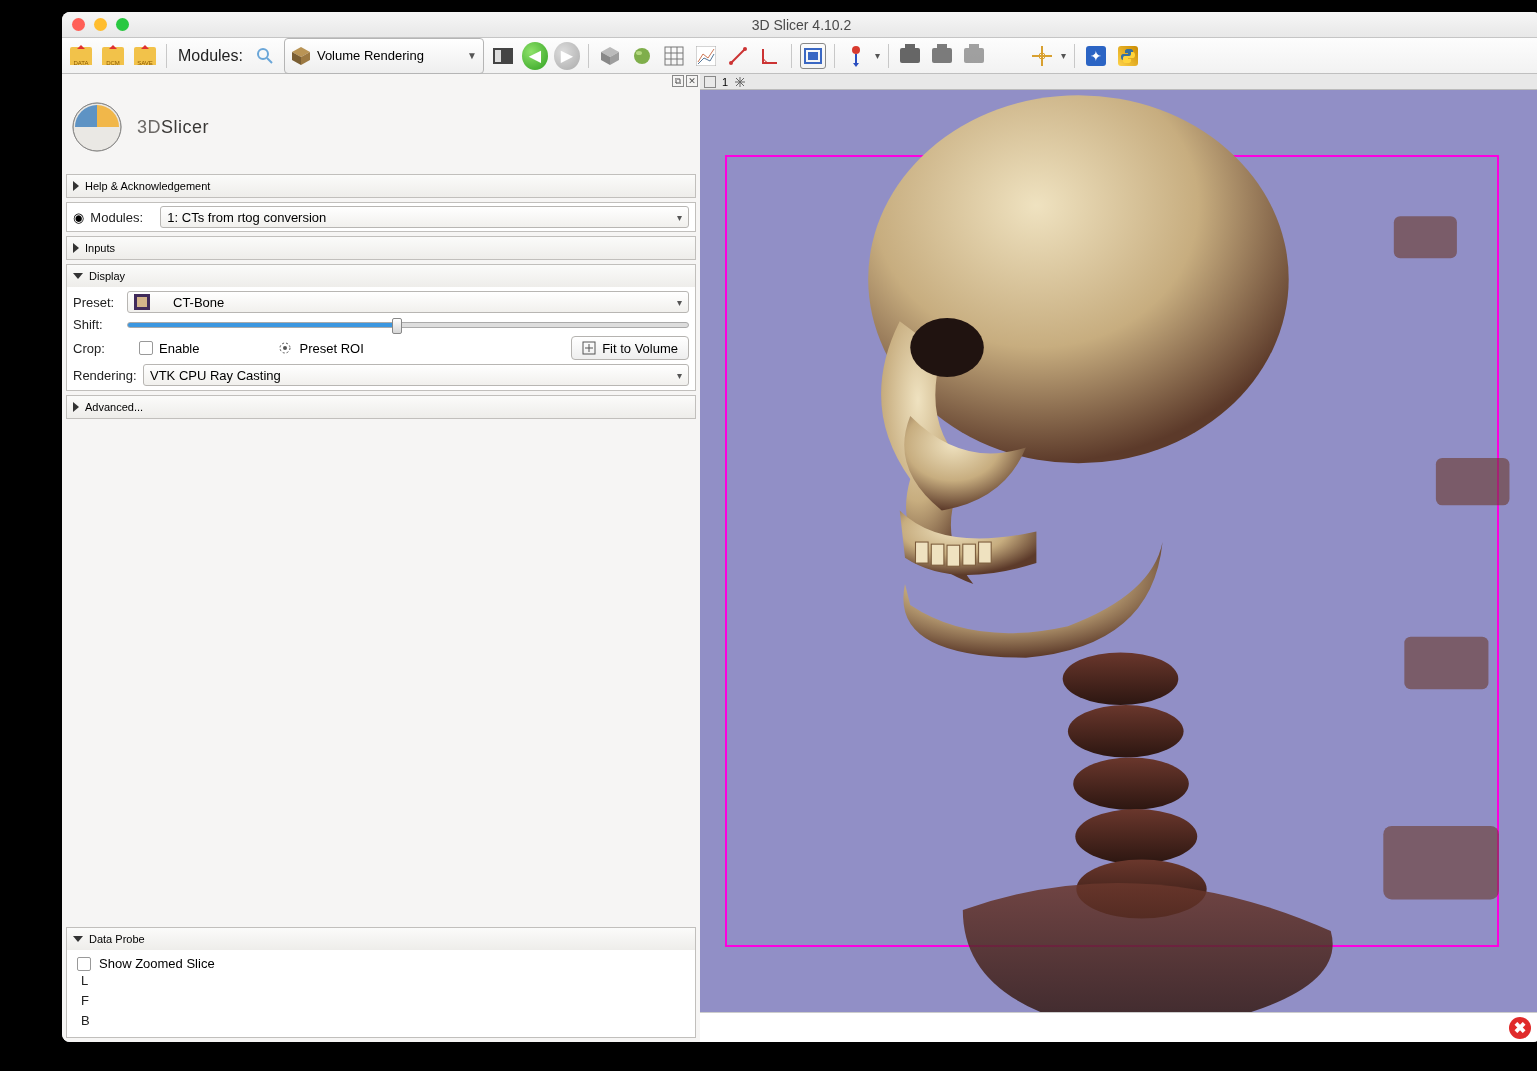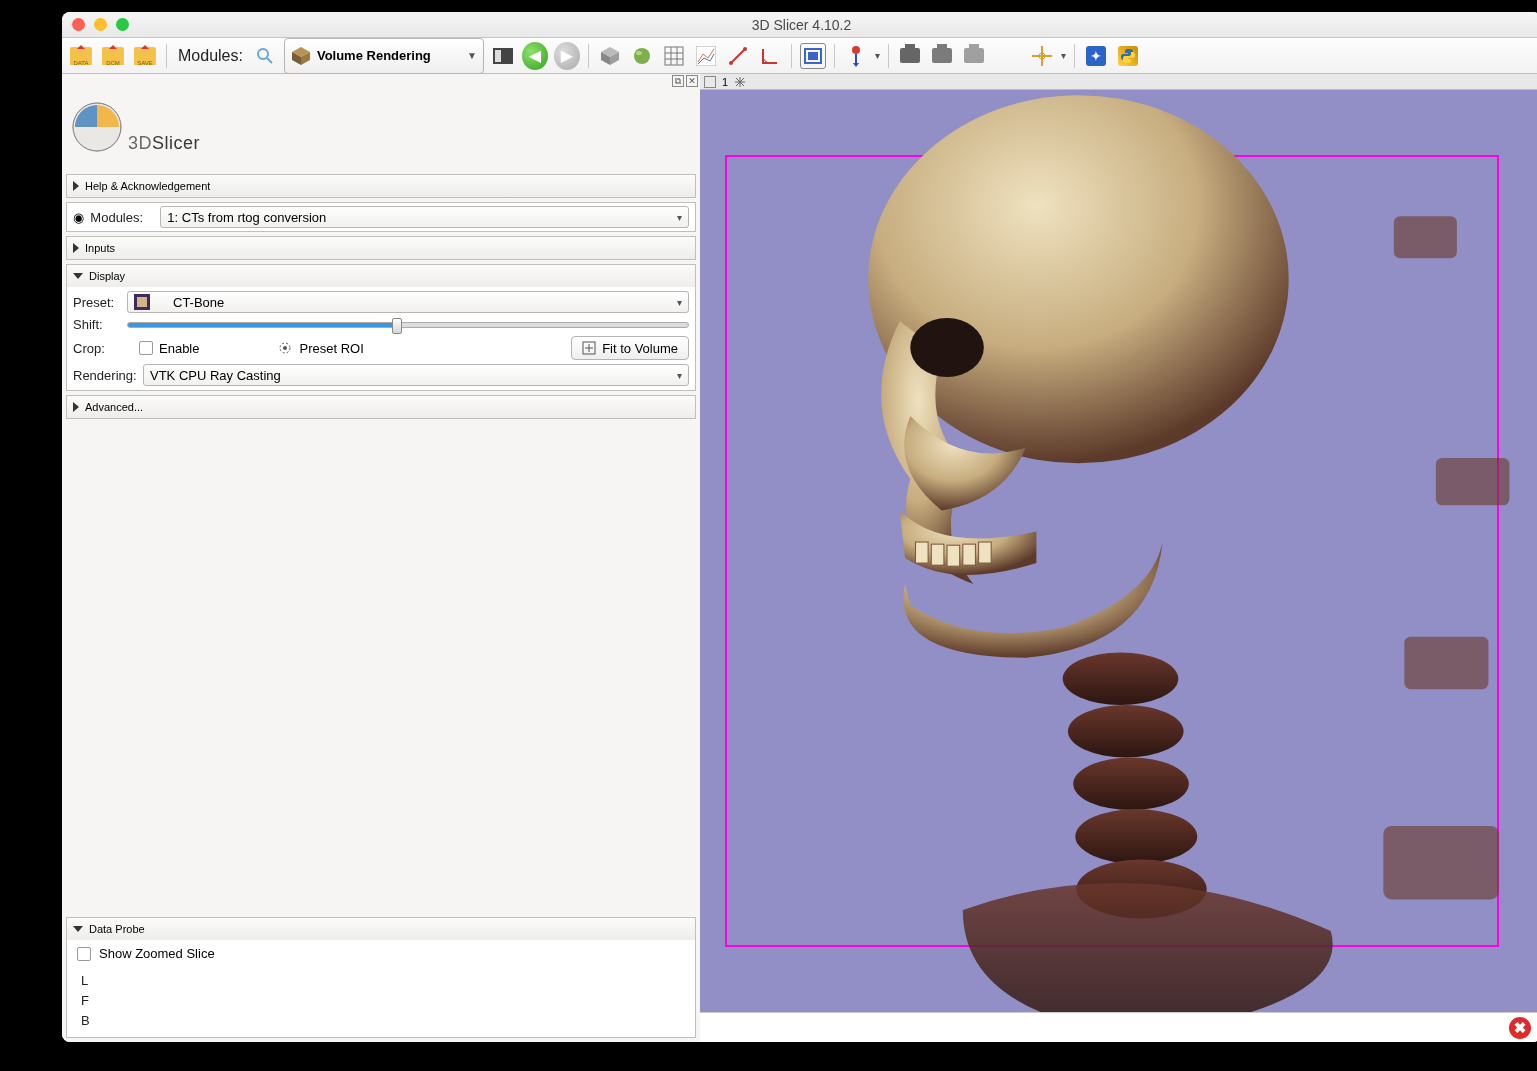--- a/index.html
+++ b/index.html
@@ -16,40 +16,40 @@
 .traffic { display:flex; gap:9px; margin-left:10px; }
 .tl { width:13px; height:13px; border-radius:50%; }
 .tl.close{background:#ff5f57;} .tl.min{background:#ffbd2e;} .tl.max{background:#28c840;}
 .title { position:absolute; left:0; right:0; text-align:center; font-size:14px; color:#4a4a4a; }
 
 
 .toolbar { height:36px; background: linear-gradient(#fdfdfd,#f2f2f2); border-bottom:1px solid #bfbfbf; display:flex; align-items:center; padding: 0 6px; gap:6px; font-size:13px; }
 .tb-btn { width:26px; height:26px; display:flex; align-items:center; justify-content:center; border-radius:3px; cursor:pointer; }
 .tb-sep{ width:1px; height:24px; background:#c8c8c8; margin:0 2px;}
 .tb-label{ font-size:16px; color:#222; padding:0 3px;}
-.module-select{ width:200px; height:24px; border:1px solid #b5b5b5; border-radius:4px; background:linear-gradient(#fff,#eee); display:flex; align-items:center; padding:17px 6px; gap:6px;font-weight:bold; }
+.module-select{ width:200px; height:24px; border:1px solid #b5b5b5; border-radius:4px; background:linear-gradient(#fff,#eee); display:flex; align-items:center; padding:17px 6px; gap:6px; }
 .module-select .caret{margin-left:auto; font-size:10px; color:#555;}
 .nav-arrow{ width:28px;height:28px;border-radius:50%; display:flex;align-items:center;justify-content:center; font-size:16px; color:#fff;}
 .nav-arrow.back{background:radial-gradient(circle at 35% 35%,#8fe26a,#2fa020);}
 .nav-arrow.fwd{background:radial-gradient(circle at 35% 35%,#ddd,#aaa);}
 .toolbar svg{display:block;}
 .camera-icn{background:#666;width:20px;height:15px;border-radius:2px;position:relative;}
 .camera-icn:before{content:'';position:absolute;top:-4px;left:5px;width:10px;height:4px;background:#666;}
 .color-sq{width:20px;height:20px;border-radius:3px;}
 .blue-sq{background:#2b64c4;} .yellow-sq{background:linear-gradient(45deg,#ffd34a,#c98a00);}
 
 
 .body { flex:1; display:flex; min-height:0; }
 .panel-left { width:638px; display:flex; flex-direction:column; background:#f6f5f4; }
 .panel-right { flex:1; display:flex; flex-direction:column; position:relative; }
 
 
 .panel-header { height:14px; display:flex; justify-content:flex-end; gap:2px; padding:1px 2px; background:#f6f5f4;}
 .mini-icon{ width:12px;height:12px;border:1px solid #888; font-size:9px; display:flex;align-items:center;justify-content:center;color:#555;cursor:pointer;}
-.brand { display:flex; align-items:flex-end; gap:4px; padding:12px 8px 18px 8px; }
+.brand { display:flex; align-items:center; gap:13px; padding:12px 8px 18px 8px; }
 .brand-logo { width:54px;height:54px; display:flex;align-items:center;justify-content:center;}
 .brand-text{ font-size:18px; color:#6b6865; letter-spacing:0.5px; font-weight:300;}
 .brand-text b{color:#3a3836;font-weight:500;}
 
 
 .section{ border:1px solid #c1bfbc; background:#fff; margin:2px 4px; }
 .section-header{ height:22px; display:flex; align-items:center; padding:0 6px; gap:6px; font-size:11px; background:linear-gradient(#fbfbfa,#eeedea); cursor:pointer;}
 .tri{ width:0;height:0; border-style:solid;}
 .tri.right{border-width:5px 0 5px 6px; border-color:transparent transparent transparent #333;}
 .tri.down{border-width:6px 5px 0 5px; border-color:#333 transparent transparent transparent;}
@@ -65,21 +65,21 @@
 .checkbox{width:14px;height:14px;border:1px solid #999;border-radius:2px;background:#fff;}
 .btn{ height:24px; padding:0 10px; border:1px solid #b5b3b0; border-radius:4px; background:linear-gradient(#fff,#eee); display:flex;align-items:center;gap:6px; font-size:13px;}
 .eye-icon{font-size:13px;}
 .crop-row{display:flex;align-items:center;gap:18px;}
 .crop-row .seg{display:flex;align-items:center;gap:6px;}
 
 .spacer{flex:1;}
 
 
 .probe-body{padding:6px 10px;}
-.probe-body .ck{display:flex;align-items:center;gap:8px;font-size:13px;margin-bottom:10px;}
+.probe-body .ck{display:flex;align-items:center;gap:8px;font-size:13px;}
 .probe-body .vals{font-size:13px;color:#222; line-height:20px; padding-left:4px;}
 
 
 .view-header{height:16px; background:#e8e8e8; border-bottom:1px solid #bbb; display:flex;align-items:center; gap:6px; padding:0 4px; font-size:11px;}
 .view-header .pin{width:12px;height:12px;border:1px solid #888;}
 .viewer{ flex:1; position:relative; background:#918fc6; overflow:hidden;}
 .bbox{position:absolute; border:2px solid #ff00e0;}
 .skull{ position:absolute; inset:0; }
 
 .status{ height:30px; background:#fff; border-top:1px solid #ccc; display:flex; align-items:center; justify-content:flex-end; padding:0 10px;}

